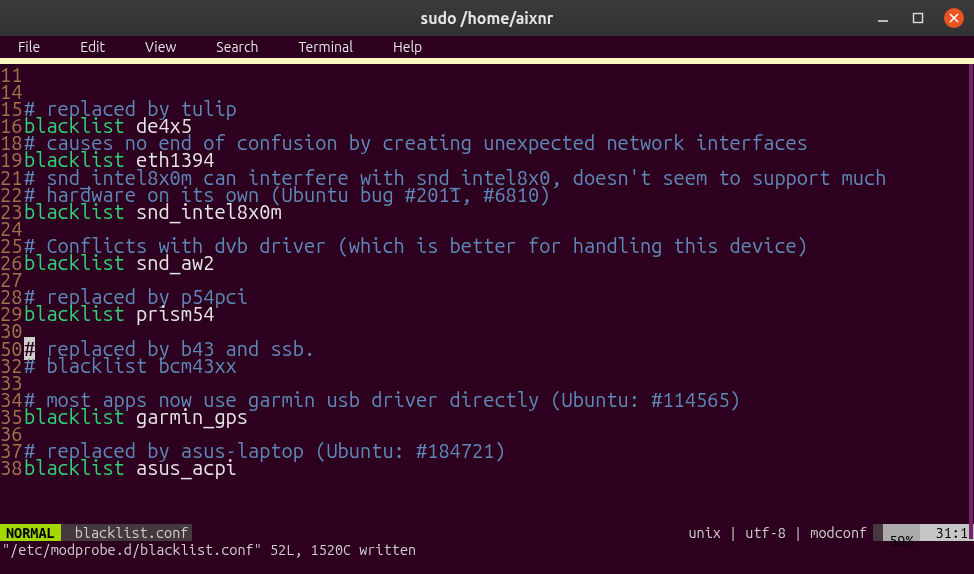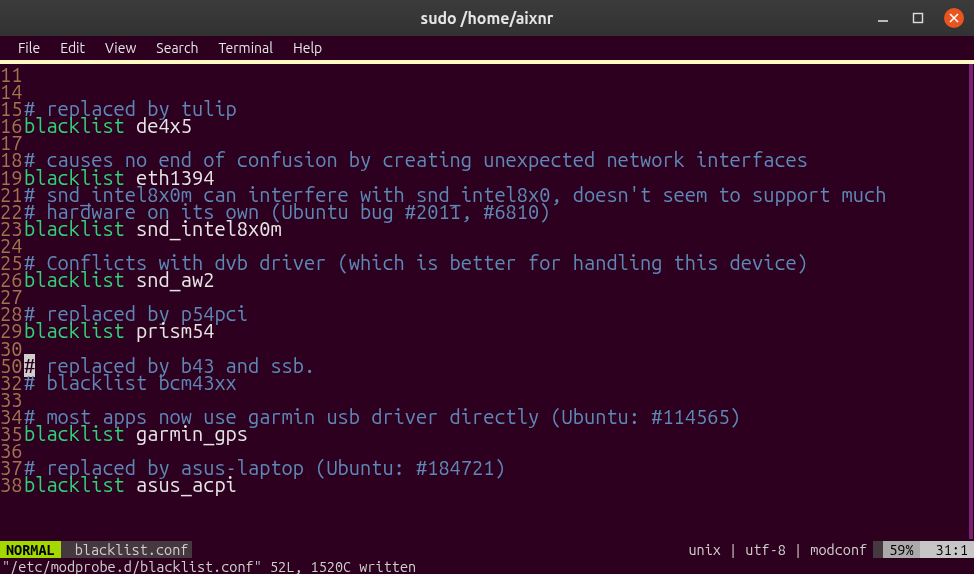--- a/index.html
+++ b/index.html
@@ -46,22 +46,22 @@
   background: #e95420;
   border-radius: 50%;
 }
 .win-btn svg { display:block; }
 .menubar {
   height: 28px;
   background: #2c001e;
   display: flex;
   align-items: center;
   padding-left: 8px;
-  gap: 0;
-  border-bottom: 4px solid #fef9c3;
+  gap: 20px;
+  border-bottom: 6px solid #fef9c3;
 }
 .menu-item {
   color: #e6e6e6;
   font-family: "Ubuntu",sans-serif;
   font-size: 14px;
   padding: 3px 10px;
   cursor: pointer;
 }
 .editor {
   background: #2c001e;
@@ -129,21 +129,21 @@
   padding: 0 6px;
 }
 .pct-sep {
   color: #aaa;
   background: #45383e;
   width: 10px;
 }
 .pct {
   background: #aaa;
   color: #000;
-  padding: 0 6px;
+  padding: 8px 6px;
 }
 .pos-sep {
   background: #c6c6c6;
   width: 10px;
 }
 .pos {
   background: #c6c6c6;
   color: #000;
   padding: 0 6px;
 }
@@ -189,21 +189,20 @@
   <span class="menu-item">Search</span>
   <span class="menu-item">Terminal</span>
   <span class="menu-item">Help</span>
 </div>
 
 <div class="editor" id="editor">
   <div class="line"><span class="gutter">11</span></div>
     <div class="line"><span class="gutter">14</span></div>
     <div class="line"><span class="gutter">15</span><span class="comment"># replaced by tulip</span></div>
     <div class="line"><span class="gutter">16</span><span class="keyword">blacklist</span> <span class="identifier">de4x5</span></div>
-    <div class="line"><span class="gutter">17</span></div>
     <div class="line"><span class="gutter">18</span><span class="comment"># causes no end of confusion by creating unexpected network interfaces</span></div>
     <div class="line"><span class="gutter">19</span><span class="keyword">blacklist</span> <span class="identifier">eth1394</span></div>
     <div class="line"><span class="gutter">21</span><span class="comment"># snd_intel8x0m can interfere with snd_intel8x0, doesn't seem to support much</span></div>
     <div class="line"><span class="gutter">22</span><span class="comment"># hardware on its own (Ubuntu bug #2011, #6810)</span></div>
     <div class="line"><span class="gutter">23</span><span class="keyword">blacklist</span> <span class="identifier">snd_intel8x0m</span></div>
     <div class="line"><span class="gutter">24</span></div>
     <div class="line"><span class="gutter">25</span><span class="comment"># Conflicts with dvb driver (which is better for handling this device)</span></div>
     <div class="line"><span class="gutter">26</span><span class="keyword">blacklist</span> <span class="identifier">snd_aw2</span></div>
     <div class="line"><span class="gutter">27</span></div>
     <div class="line"><span class="gutter">28</span><span class="comment"># replaced by p54pci</span></div>

